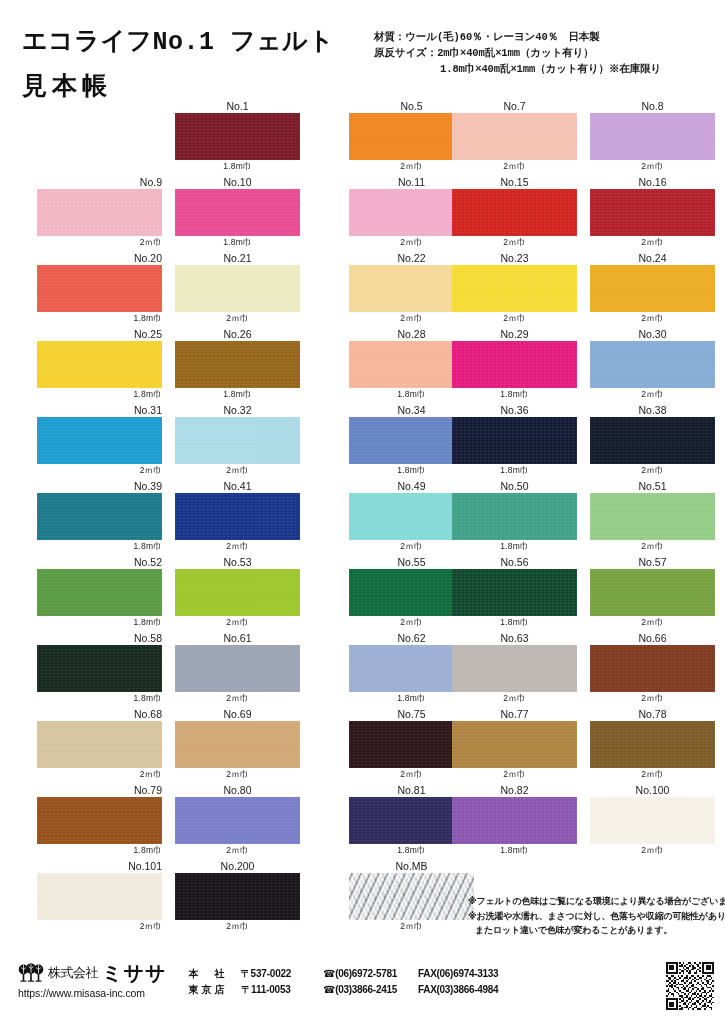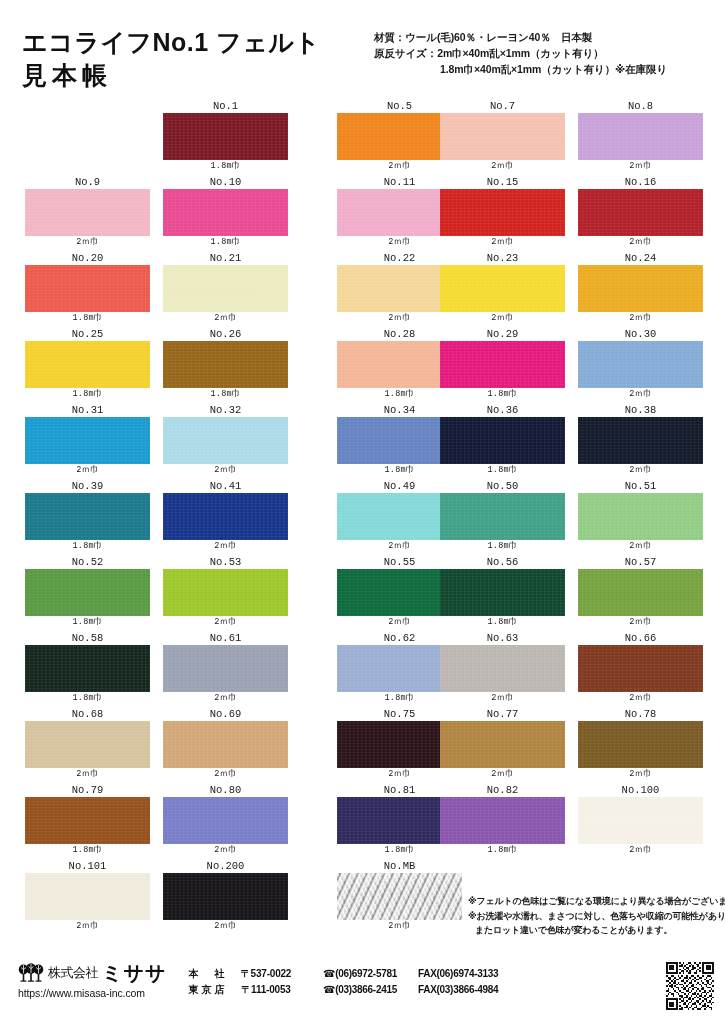--- a/index.html
+++ b/index.html
@@ -16,37 +16,39 @@
     color: #1a1a1a;
     overflow: hidden;
   }
 
   
   .header {
     position: absolute;
     top: 0; left: 0;
     width: 640px;
     height: 100px;
+    font-family: Liberation Mono, monospace;
   }
   .title-block {
     position: absolute;
     left: 22px;
     top: 26px;
     width: 340px;
   }
   .title-line {
     font-size: 25px;
     font-weight: 700;
     letter-spacing: 0.5px;
     line-height: 1.32;
     color: #111111;
     white-space: nowrap;
   }
   .title-line.second {
     letter-spacing: 5px;
+    margin-top: 12px;
   }
   .spec-block {
     position: absolute;
     left: 374px;
     top: 30px;
     width: 348px;
   }
   .spec-line {
     font-size: 10.5px;
     font-weight: 700;
@@ -55,37 +57,36 @@
     white-space: nowrap;
     letter-spacing: -0.1px;
   }
   .spec-line.indent {
     padding-left: 66px;
   }
 
   
   .grid {
     position: absolute;
-    left: 0;
+    left: 12px;
     top: 100px;
     width: 579px;
-    font-family: Liberation Mono, monospace;
   }
   .swatch-row {
     position: relative;
     height: 76px;
     width: 725px;
   }
   .cell {
     position: absolute;
     top: 0;
     width: 125px;
     text-align: center;
   }
-  .cell-col-0 { left: 25px; }
+  .cell-col-0 { left: 25px; text-align: right; }
   .cell-col-1 { left: 163px; }
   .cell-col-2 { left: 301px; padding-left: 36px; }
   .cell-col-3 { left: 440px; }
   .cell-col-4 { left: 578px; }
 
   .cell-label {
     font-size: 10.5px;
     line-height: 13px;
     height: 13px;
     color: #1a1a1a;

